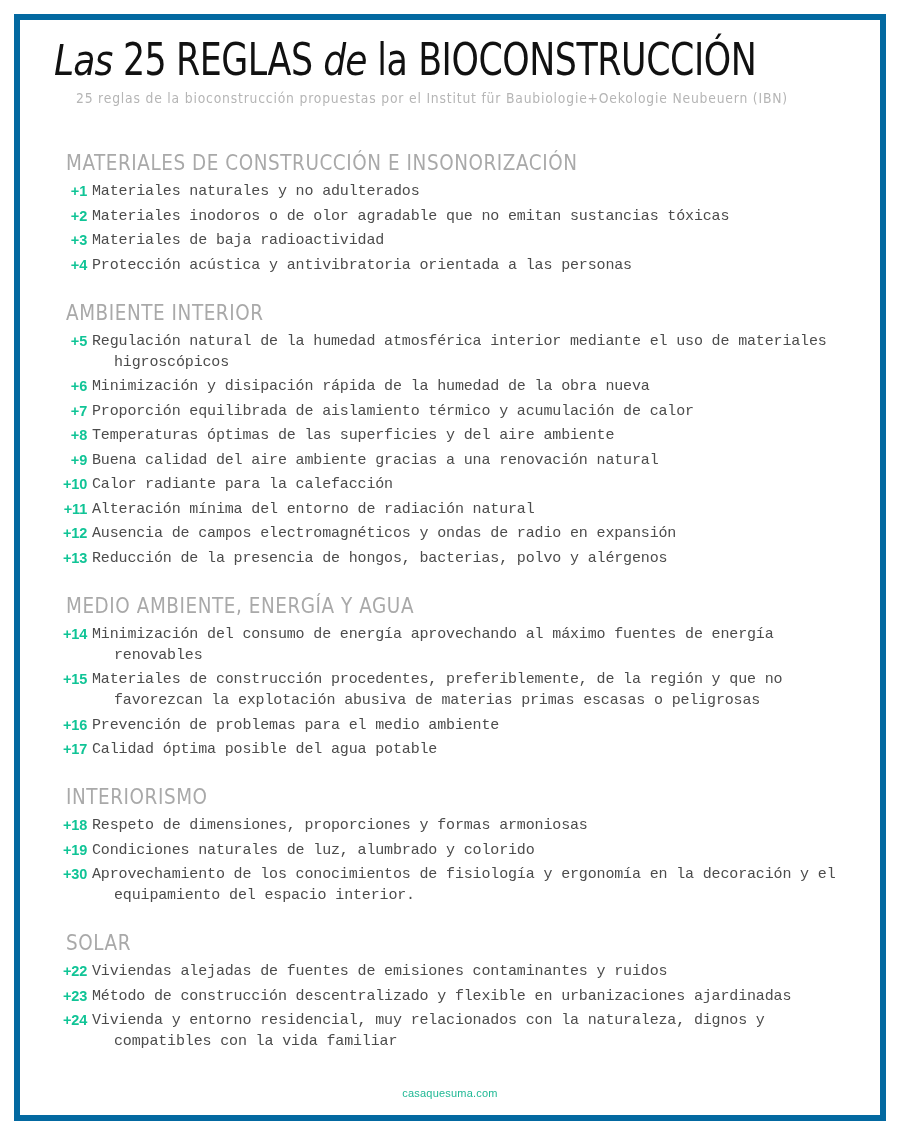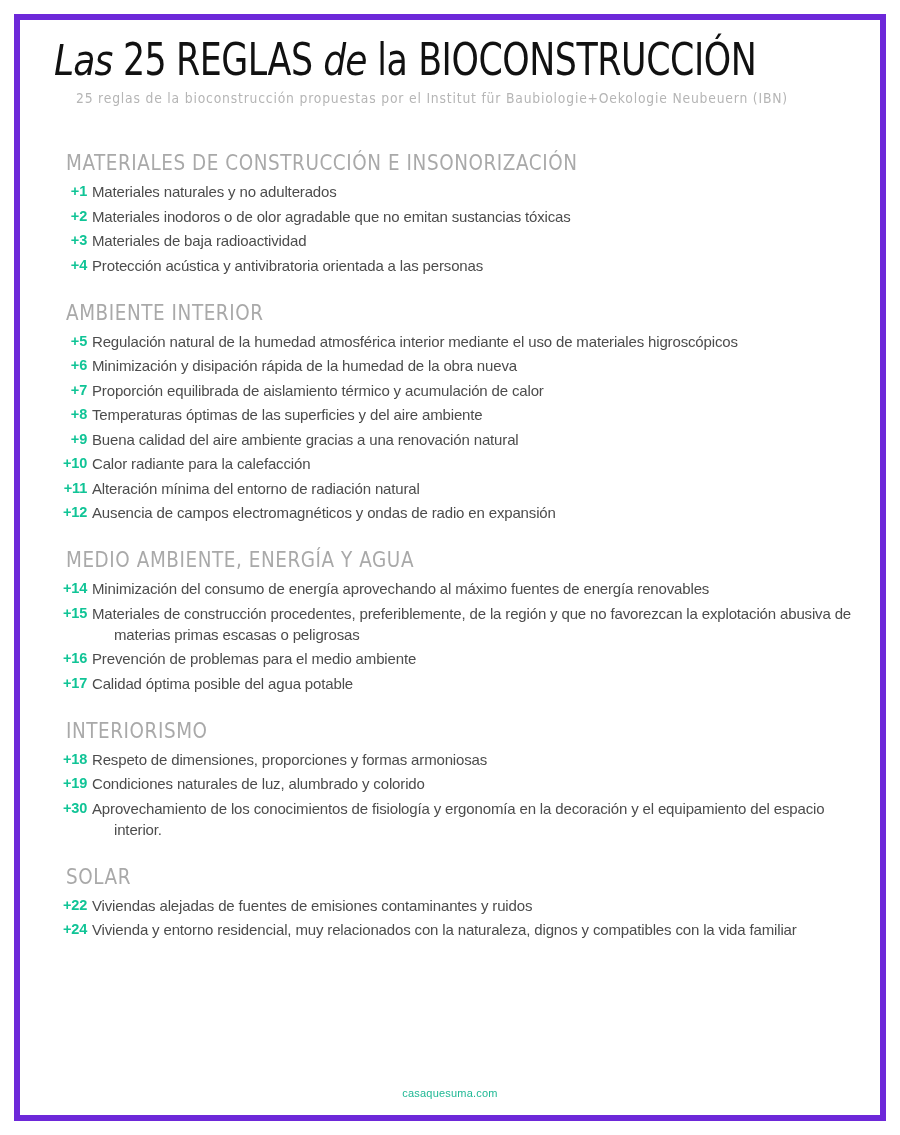--- a/index.html
+++ b/index.html
@@ -22,21 +22,21 @@
     width: 900px;
     height: 1135px;
     background: #ffffff;
     padding: 14px;
   }
 
   .poster-frame {
     box-sizing: border-box;
     width: 100%;
     height: 100%;
-    border: 6px solid #6d28d9;
+    border: 6px solid #0369a1;
     background: #ffffff;
     position: relative;
     overflow: hidden;
   }
 
   .inner {
     box-sizing: border-box;
     width: 100%;
     height: 100%;
     padding: 0 28px 0 30px;
@@ -122,21 +122,21 @@
     color: #10c496;
     font-family: "Liberation Sans", sans-serif;
     font-weight: bold;
     font-size: 14.5px;
     line-height: 21px;
     letter-spacing: -0.2px;
   }
   .rule-text {
     flex: 1 1 auto;
     color: #4c4c4c;
-    font-family: Liberation Sans, sans-serif;
+    font-family: Liberation Mono, monospace;
     font-size: 15px;
     line-height: 21px;
     letter-spacing: -0.15px;
     text-indent: 0;
     padding-left: 0;
   }
   .rule-text.wrapped {
     padding-left: 22px;
     text-indent: -22px;
   }
@@ -219,20 +219,24 @@
                 <span class="rule-text wrapped">Calor radiante para la calefacción</span>
               </li>
               <li class="rule">
                 <span class="rule-num">+11</span>
                 <span class="rule-text wrapped">Alteración mínima del entorno de radiación natural</span>
               </li>
               <li class="rule">
                 <span class="rule-num">+12</span>
                 <span class="rule-text wrapped">Ausencia de campos electromagnéticos y ondas de radio en expansión</span>
               </li>
+              <li class="rule">
+                <span class="rule-num">+13</span>
+                <span class="rule-text wrapped">Reducción de la presencia de hongos, bacterias, polvo y alérgenos</span>
+              </li>
             </ul>
           </div>
           <div class="section">
             <div class="section-heading">MEDIO AMBIENTE, ENERGÍA Y AGUA</div>
             <ul class="rules">
               <li class="rule">
                 <span class="rule-num">+14</span>
                 <span class="rule-text wrapped">Minimización del consumo de energía aprovechando al máximo fuentes de energía renovables</span>
               </li>
               <li class="rule">
@@ -265,20 +269,24 @@
                 <span class="rule-text wrapped">Aprovechamiento de los conocimientos de fisiología y ergonomía en la decoración y el equipamiento del espacio interior.</span>
               </li>
             </ul>
           </div>
           <div class="section">
             <div class="section-heading">SOLAR</div>
             <ul class="rules">
               <li class="rule">
                 <span class="rule-num">+22</span>
                 <span class="rule-text wrapped">Viviendas alejadas de fuentes de emisiones contaminantes y ruidos</span>
+              </li>
+              <li class="rule">
+                <span class="rule-num">+23</span>
+                <span class="rule-text wrapped">Método de construcción descentralizado y flexible en urbanizaciones ajardinadas</span>
               </li>
               <li class="rule">
                 <span class="rule-num">+24</span>
                 <span class="rule-text wrapped">Vivienda y entorno residencial, muy relacionados con la naturaleza, dignos y compatibles con la vida familiar</span>
               </li>
             </ul>
           </div>
         </div>
 
       <div class="footer">

